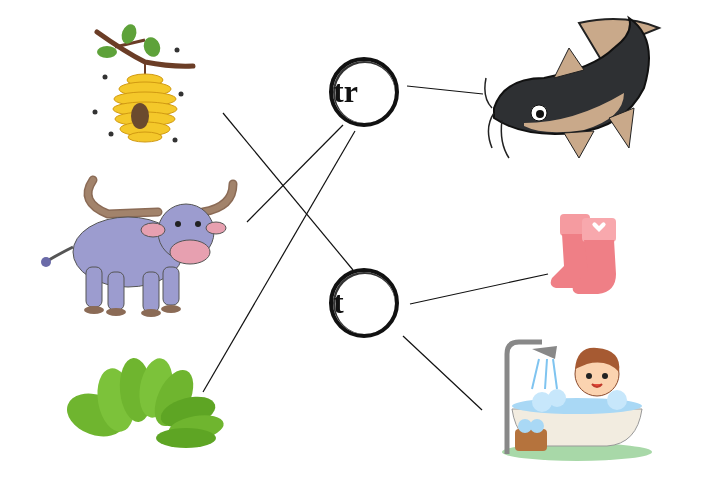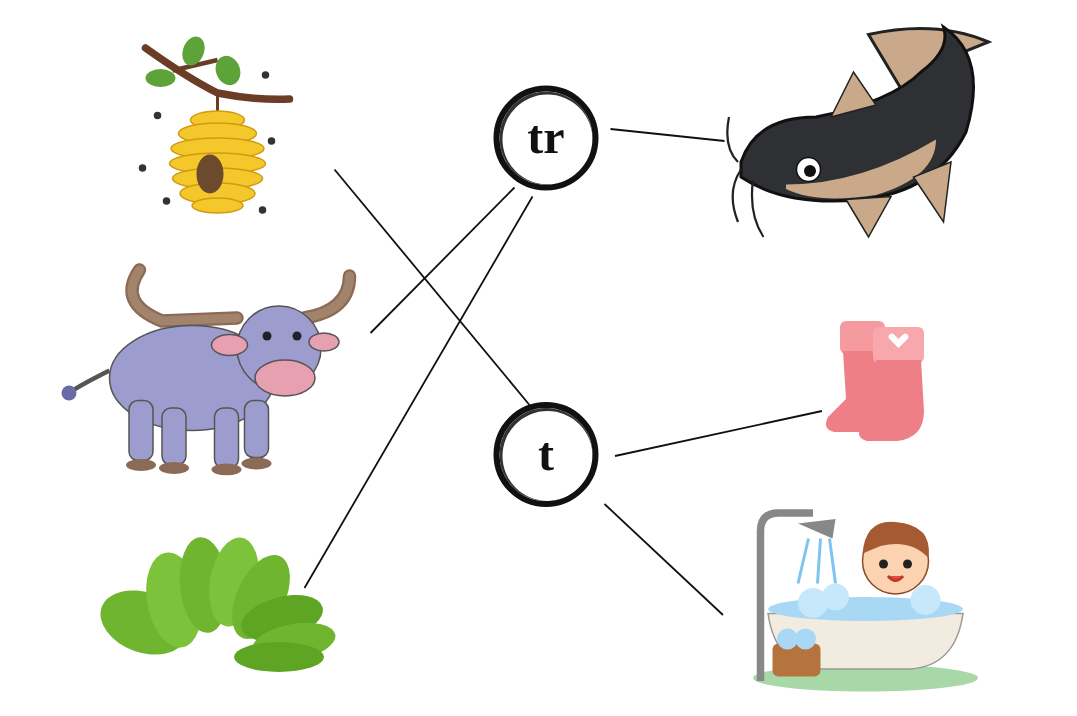--- a/index.html
+++ b/index.html
@@ -1,19 +1,19 @@
 <!DOCTYPE html>
 <html><head>
 <meta charset="utf-8">
 <style>
   html, body { margin:0; padding:0; background:#ffffff; }
   body { width:718px; height:477px; position:relative; overflow:hidden; font-family:"Liberation Serif", serif; }
   .stage { position:absolute; left:0; top:0; width:718px; height:477px; }
   .pic { position:absolute; }
-  .circle { position:absolute; width:70px; height:70px; border-radius:50%; border:4px solid #111; box-sizing:border-box; background:#fff; display:flex; align-items:center; justify-content:center; box-shadow: 1px 1px 0 1px #333 inset; }
+  .circle { position:absolute; width:70px; height:70px; border-radius:50%; border:4px solid #111; box-sizing:border-box; background:#fff; display:flex; align-items:center; justify-content:flex-start; box-shadow: 1px 1px 0 1px #333 inset; }
   .circle span { font-weight:bold; font-size:32px; color:#111; font-family:"Liberation Serif", serif; line-height:1; margin-top:-2px; }
   svg.lines { position:absolute; left:0; top:0; }
 </style>
 </head>
 <body>
 
 <div class="stage">
 
   <svg class="lines" width="718" height="477">
     <line x1="223" y1="113" x2="353" y2="270" stroke="#111" stroke-width="1.2"></line>

